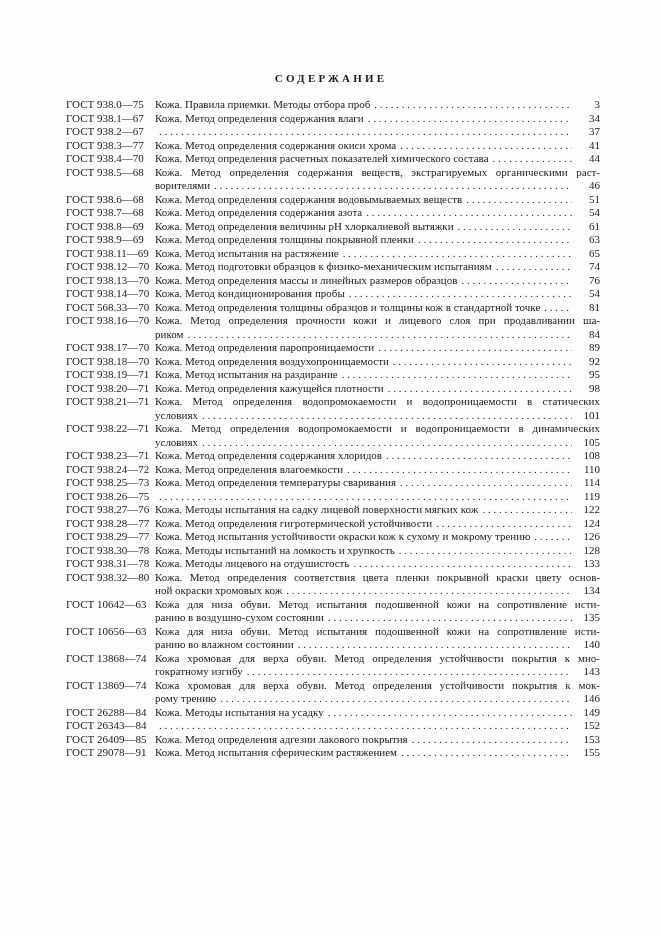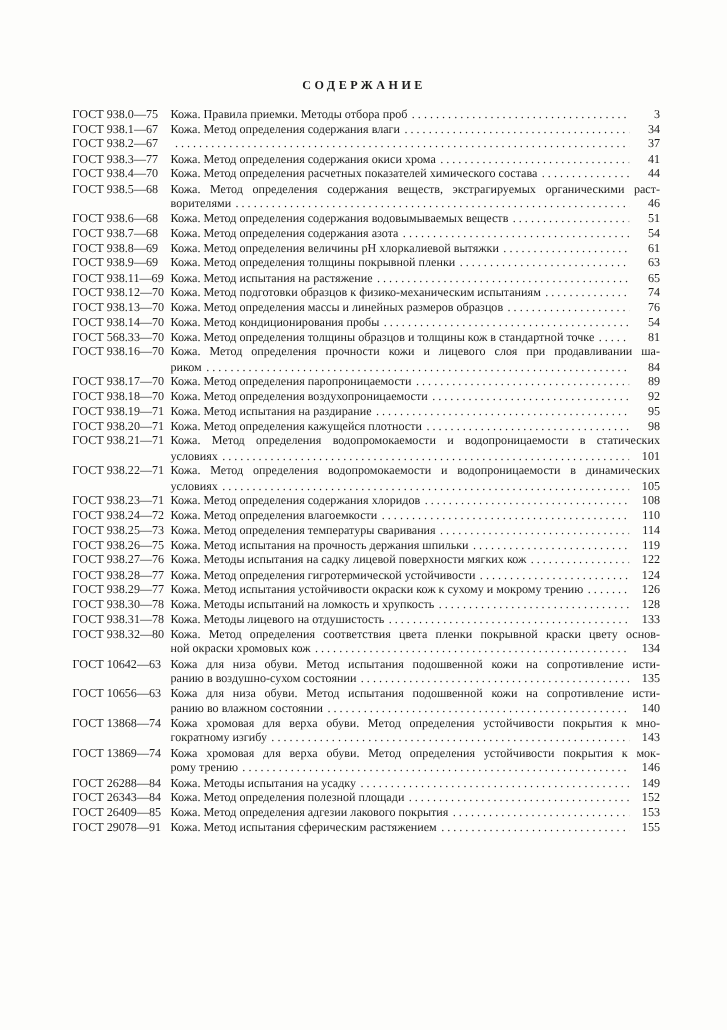--- a/index.html
+++ b/index.html
@@ -320,21 +320,20 @@
             <span class="txt">Кожа. Метод определения температуры сваривания</span>
             <span class="dots">. . . . . . . . . . . . . . . . . . . . . . . . . . . . . . . . . . . . . . . . . . . . . . . . . . . . . . . . . . . . . . . . . . . . . . . . . . . . . . . . . . . . . . . . . . . . . . . . . . . . . . . . . . . . . . . . . . . . . . . . . . . . . . . . . . . . . . . . . . . . . . . . . . . . . . . . . . . . . . . . . . . . . . . . . . . . . . . . . . . . . . . . . . . . . . . . . . . . . . . . </span>
             <span class="pg">114</span>
           </span>
         </span>
       </div>
       <div class="entry">
         <span class="num">ГОСТ 938.26—75</span>
         <span class="desc">
           <span class="line last">
-            <span class="txt">Кожа. Метод испытания на прочность держания шпильки</span>
             <span class="dots">. . . . . . . . . . . . . . . . . . . . . . . . . . . . . . . . . . . . . . . . . . . . . . . . . . . . . . . . . . . . . . . . . . . . . . . . . . . . . . . . . . . . . . . . . . . . . . . . . . . . . . . . . . . . . . . . . . . . . . . . . . . . . . . . . . . . . . . . . . . . . . . . . . . . . . . . . . . . . . . . . . . . . . . . . . . . . . . . . . . . . . . . . . . . . . . . . . . . . . . . </span>
             <span class="pg">119</span>
           </span>
         </span>
       </div>
       <div class="entry">
         <span class="num">ГОСТ 938.27—76</span>
         <span class="desc">
           <span class="line last">
             <span class="txt">Кожа. Методы испытания на садку лицевой поверхности мягких кож</span>
@@ -445,21 +444,20 @@
             <span class="txt">Кожа. Методы испытания на усадку</span>
             <span class="dots">. . . . . . . . . . . . . . . . . . . . . . . . . . . . . . . . . . . . . . . . . . . . . . . . . . . . . . . . . . . . . . . . . . . . . . . . . . . . . . . . . . . . . . . . . . . . . . . . . . . . . . . . . . . . . . . . . . . . . . . . . . . . . . . . . . . . . . . . . . . . . . . . . . . . . . . . . . . . . . . . . . . . . . . . . . . . . . . . . . . . . . . . . . . . . . . . . . . . . . . . </span>
             <span class="pg">149</span>
           </span>
         </span>
       </div>
       <div class="entry">
         <span class="num">ГОСТ 26343—84</span>
         <span class="desc">
           <span class="line last">
-            <span class="txt">Кожа. Метод определения полезной площади</span>
             <span class="dots">. . . . . . . . . . . . . . . . . . . . . . . . . . . . . . . . . . . . . . . . . . . . . . . . . . . . . . . . . . . . . . . . . . . . . . . . . . . . . . . . . . . . . . . . . . . . . . . . . . . . . . . . . . . . . . . . . . . . . . . . . . . . . . . . . . . . . . . . . . . . . . . . . . . . . . . . . . . . . . . . . . . . . . . . . . . . . . . . . . . . . . . . . . . . . . . . . . . . . . . . </span>
             <span class="pg">152</span>
           </span>
         </span>
       </div>
       <div class="entry">
         <span class="num">ГОСТ 26409—85</span>
         <span class="desc">
           <span class="line last">
             <span class="txt">Кожа. Метод определения адгезии лакового покрытия</span>

